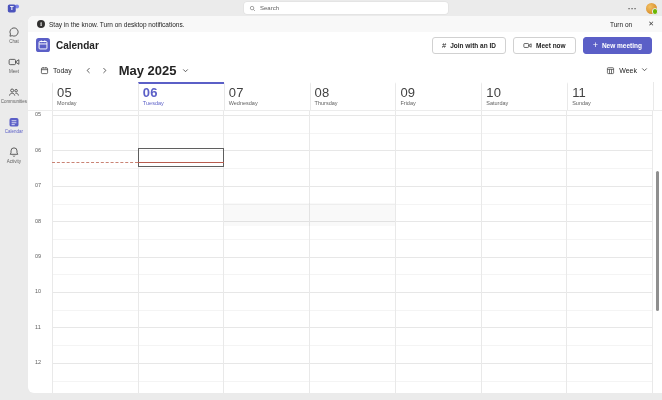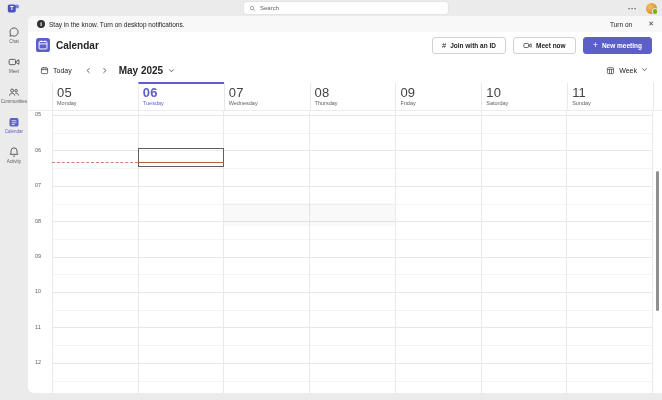--- a/index.html
+++ b/index.html
@@ -59,21 +59,21 @@
   .btn-hash { font-size:7.5px; font-weight:normal; }
   .btn.primary { background:#5b5fc7; border-color:#5b5fc7; color:#fff; }
   .plus { font-size:9px; font-weight:normal; line-height:1; }
 
   .toolbar { position:absolute; top:42px; left:0; right:0; height:24px; display:flex;
              align-items:center; padding:0 14px 0 12px; color:#242424; }
   .tb-today { display:flex; align-items:center; gap:4px; font-size:7px; }
   .tb-today svg { width:9px; height:9px; }
   .tb-nav { display:flex; gap:9px; margin-left:13px; color:#424242; }
   .tb-nav svg { width:7px; height:7px; }
-  .tb-month { font-size:10px; font-weight:bold; margin-left:11px; }
+  .tb-month { font-size:13px; font-weight:bold; margin-left:11px; }
   .tb-caret { margin-left:5px; display:flex; }
   .tb-caret svg { width:7px; height:7px; }
   .tb-right { margin-left:auto; display:flex; align-items:center; gap:4px; font-size:7px; color:#242424; }
   .tb-right svg { width:9px; height:9px; }
   .tb-right .caret svg { width:7px; height:7px; }
 
   
   .dayheader { position:absolute; top:66px; left:0; right:0; height:28px; display:flex; }
   .gutter { width:24px; flex:none; }
   .dh-col { flex:1; border-left:1px solid #e9e9e9; border-top:2px solid transparent;

